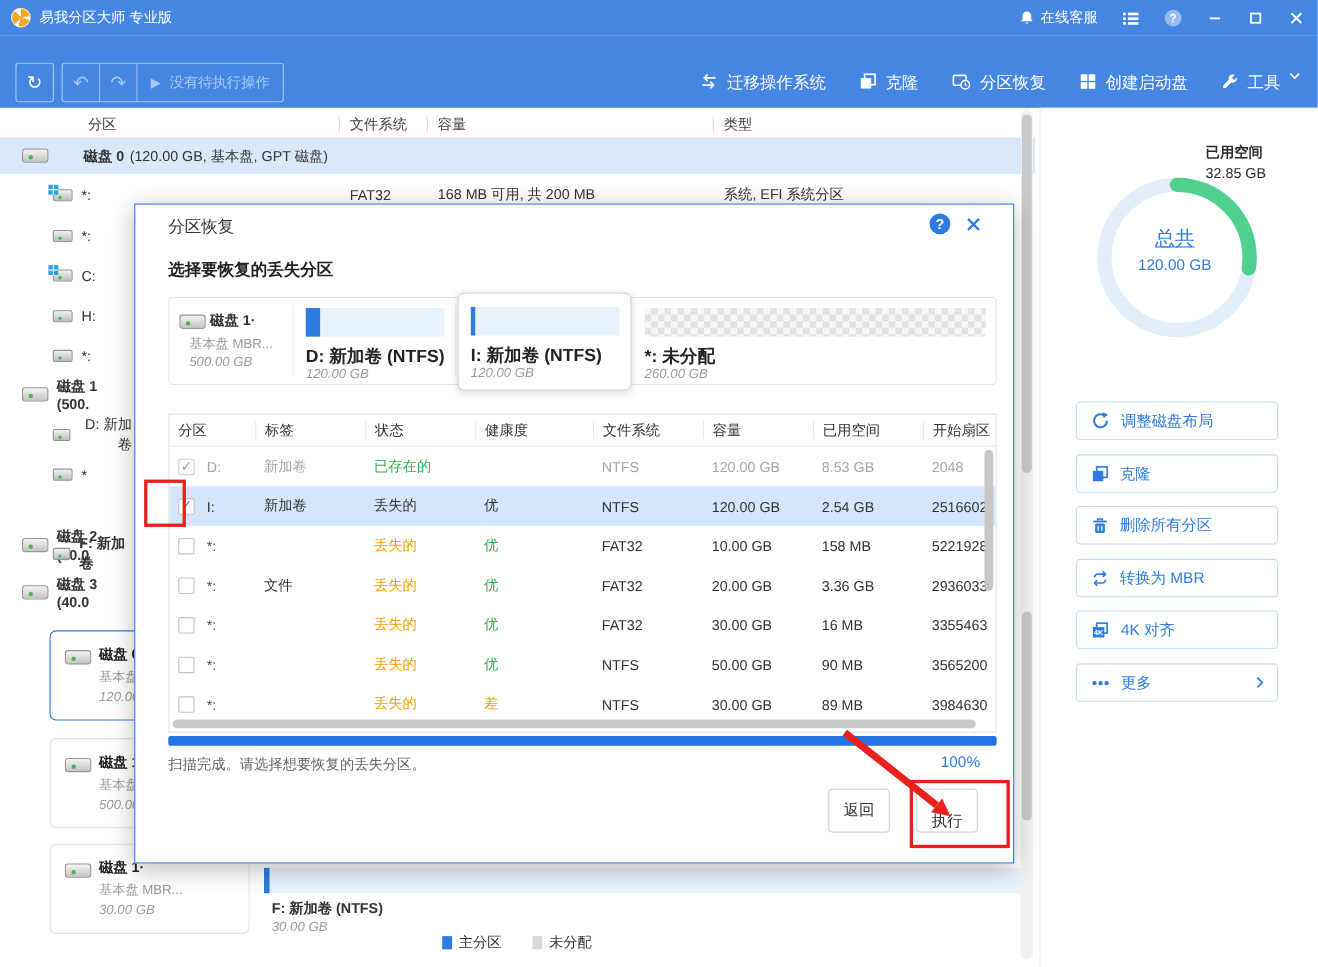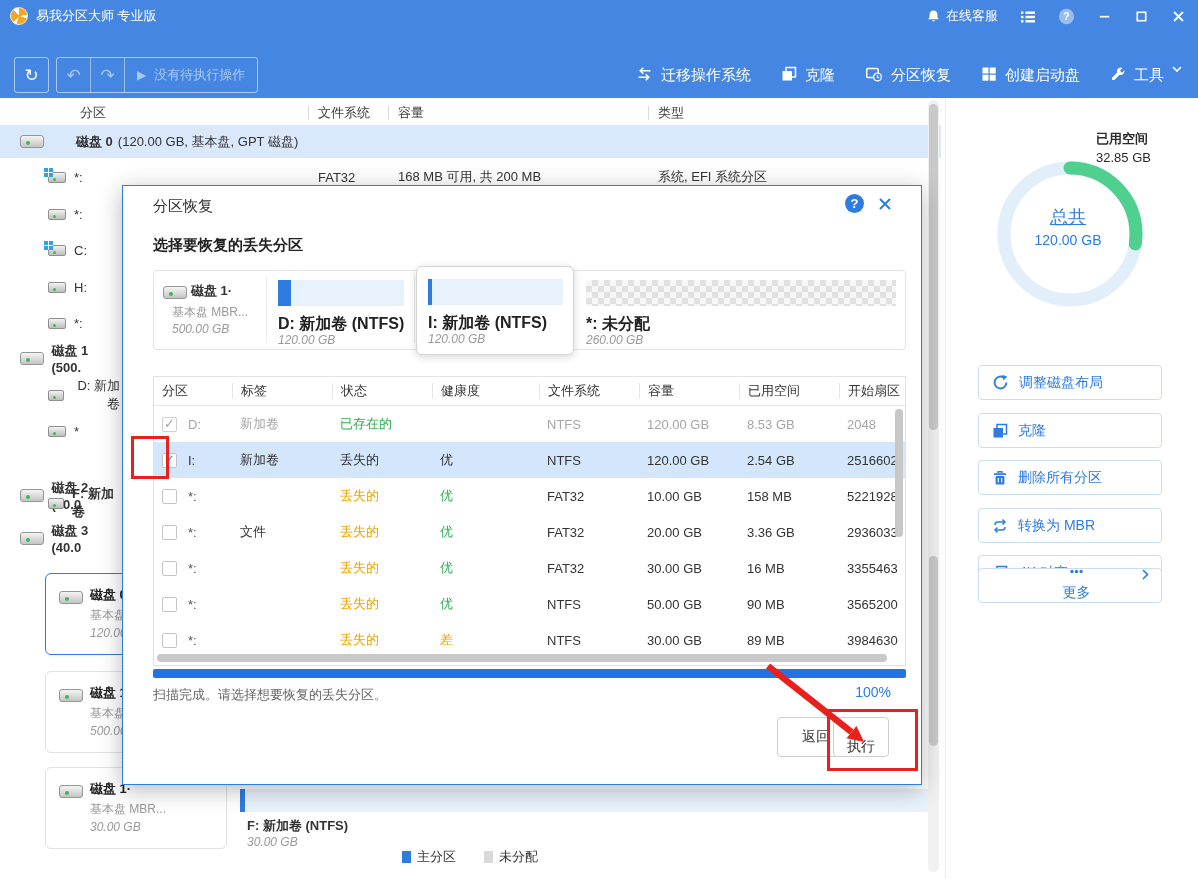--- a/index.html
+++ b/index.html
@@ -380,21 +380,21 @@
   <span>转换为 MBR</span>
 </div>
 <div class="side-btn" style="top:555px;">
   <svg class="ic" width="17" height="16" viewBox="0 0 17 16">
       <rect x="5" y="1.5" width="9.5" height="9" fill="none" stroke="#2e7ce0" stroke-width="1.5"></rect>
       <rect x="1.5" y="5" width="10.5" height="9.5" fill="#2e7ce0"></rect>
       <text x="6.7" y="12" text-anchor="middle" font-size="6.5" font-weight="bold" fill="#fff">4K</text>
     </svg>
   <span>4K 对齐</span>
 </div>
-<div class="side-btn" style="top:568px;flex-direction:column;">
+<div class="side-btn" style="top:603px;">
   <svg class="ic" width="17" height="6" viewBox="0 0 17 6">
       <circle cx="3" cy="3" r="2" fill="#2e7ce0"></circle>
       <circle cx="8.5" cy="3" r="2" fill="#2e7ce0"></circle>
       <circle cx="14" cy="3" r="2" fill="#2e7ce0"></circle>
     </svg>
   <span>更多</span>
   <svg class="ic chev" width="7" height="11" viewBox="0 0 7 11">
       <path d="M1 1l4.5 4.5L1 10" stroke="#2e7ce0" stroke-width="1.6" fill="none"></path>
     </svg>
 </div>
@@ -549,21 +549,21 @@
     </div>
 
     <div class="iv-sb"></div>
     <div class="ih-sb"></div>
   </div>
 
   <div class="dprog"></div>
   <div class="dstatus">扫描完成。请选择想要恢复的丢失分区。</div>
   <div class="dpct">100%</div>
 
-  <div class="dlg-btn" style="left:654px;width:78px;">
+  <div class="dlg-btn" style="left:630px;width:56px;">
       <span>返回</span>
     </div>
   <div class="dlg-btn" style="left:710px;width:56px;align-items:flex-end;">
       <span>执行</span>
     </div>
 </div>
 
 <div class="ann" style="left:131px;top:436px;width:32px;height:37px;"></div>
 <div class="ann" style="left:827px;top:709px;width:85px;height:56px;"></div>
 <svg class="abs" style="left:758px;top:658px;z-index:30;" width="125" height="98" viewBox="0 0 125 98">

